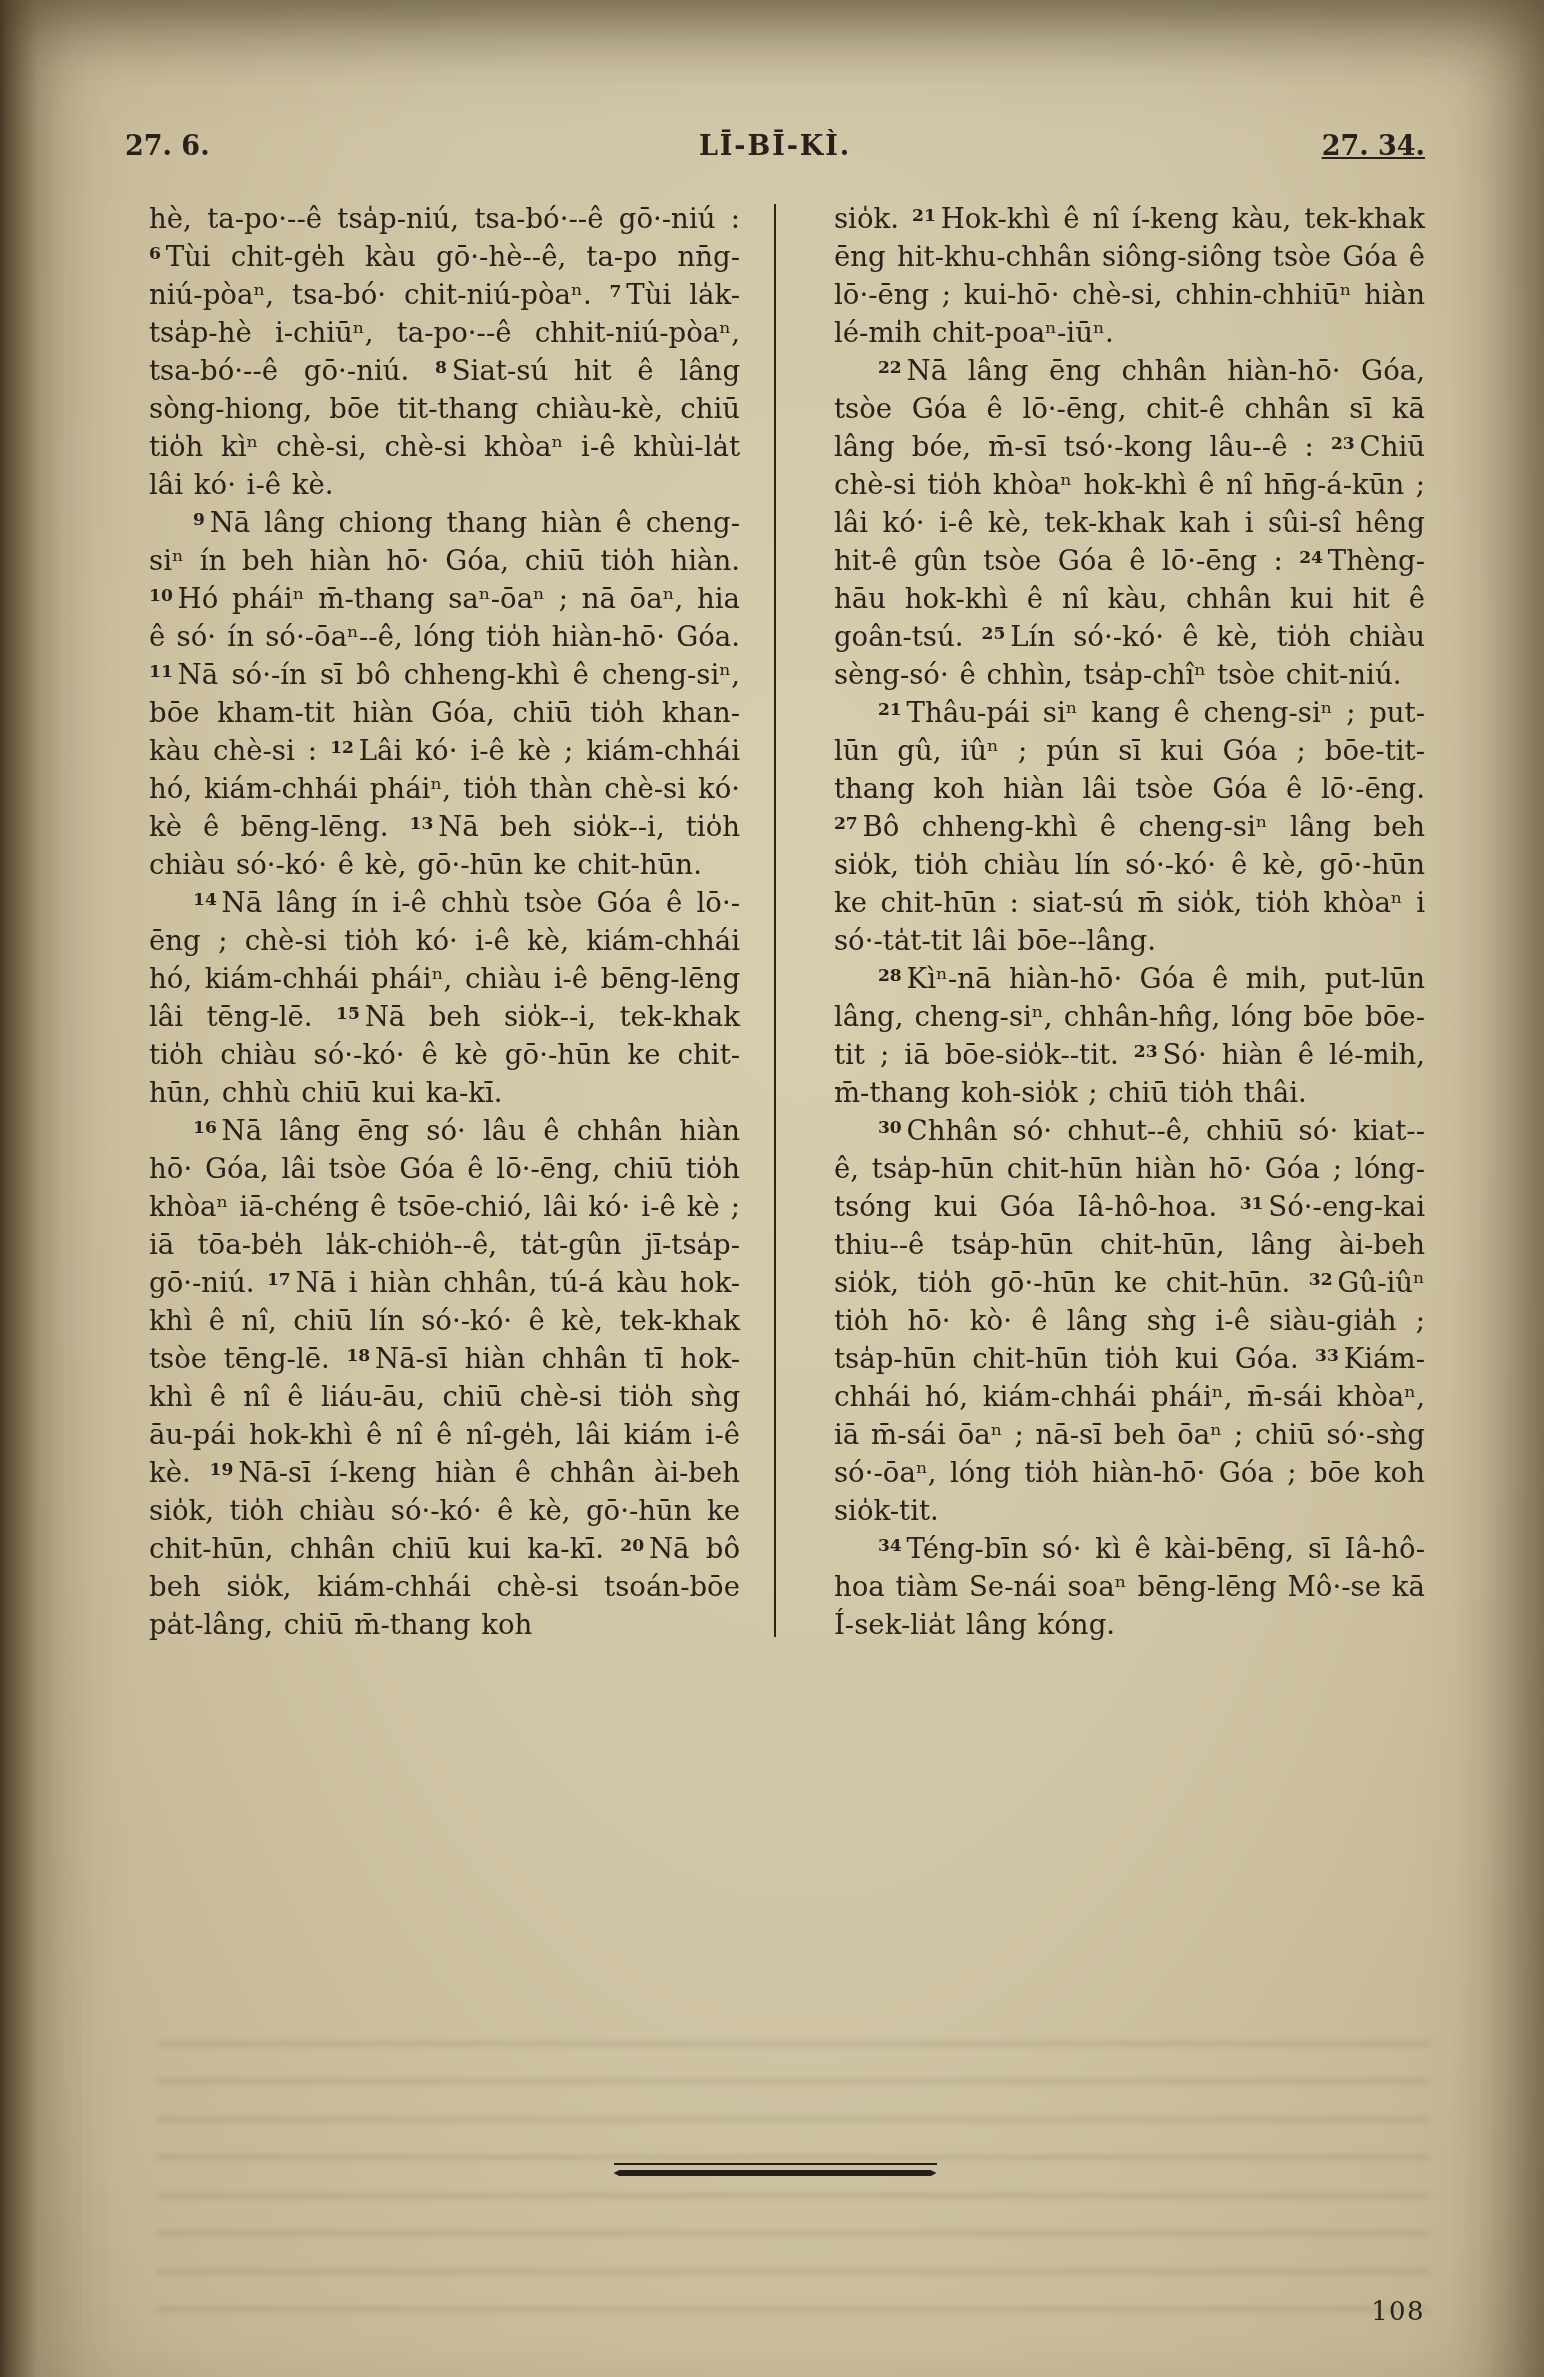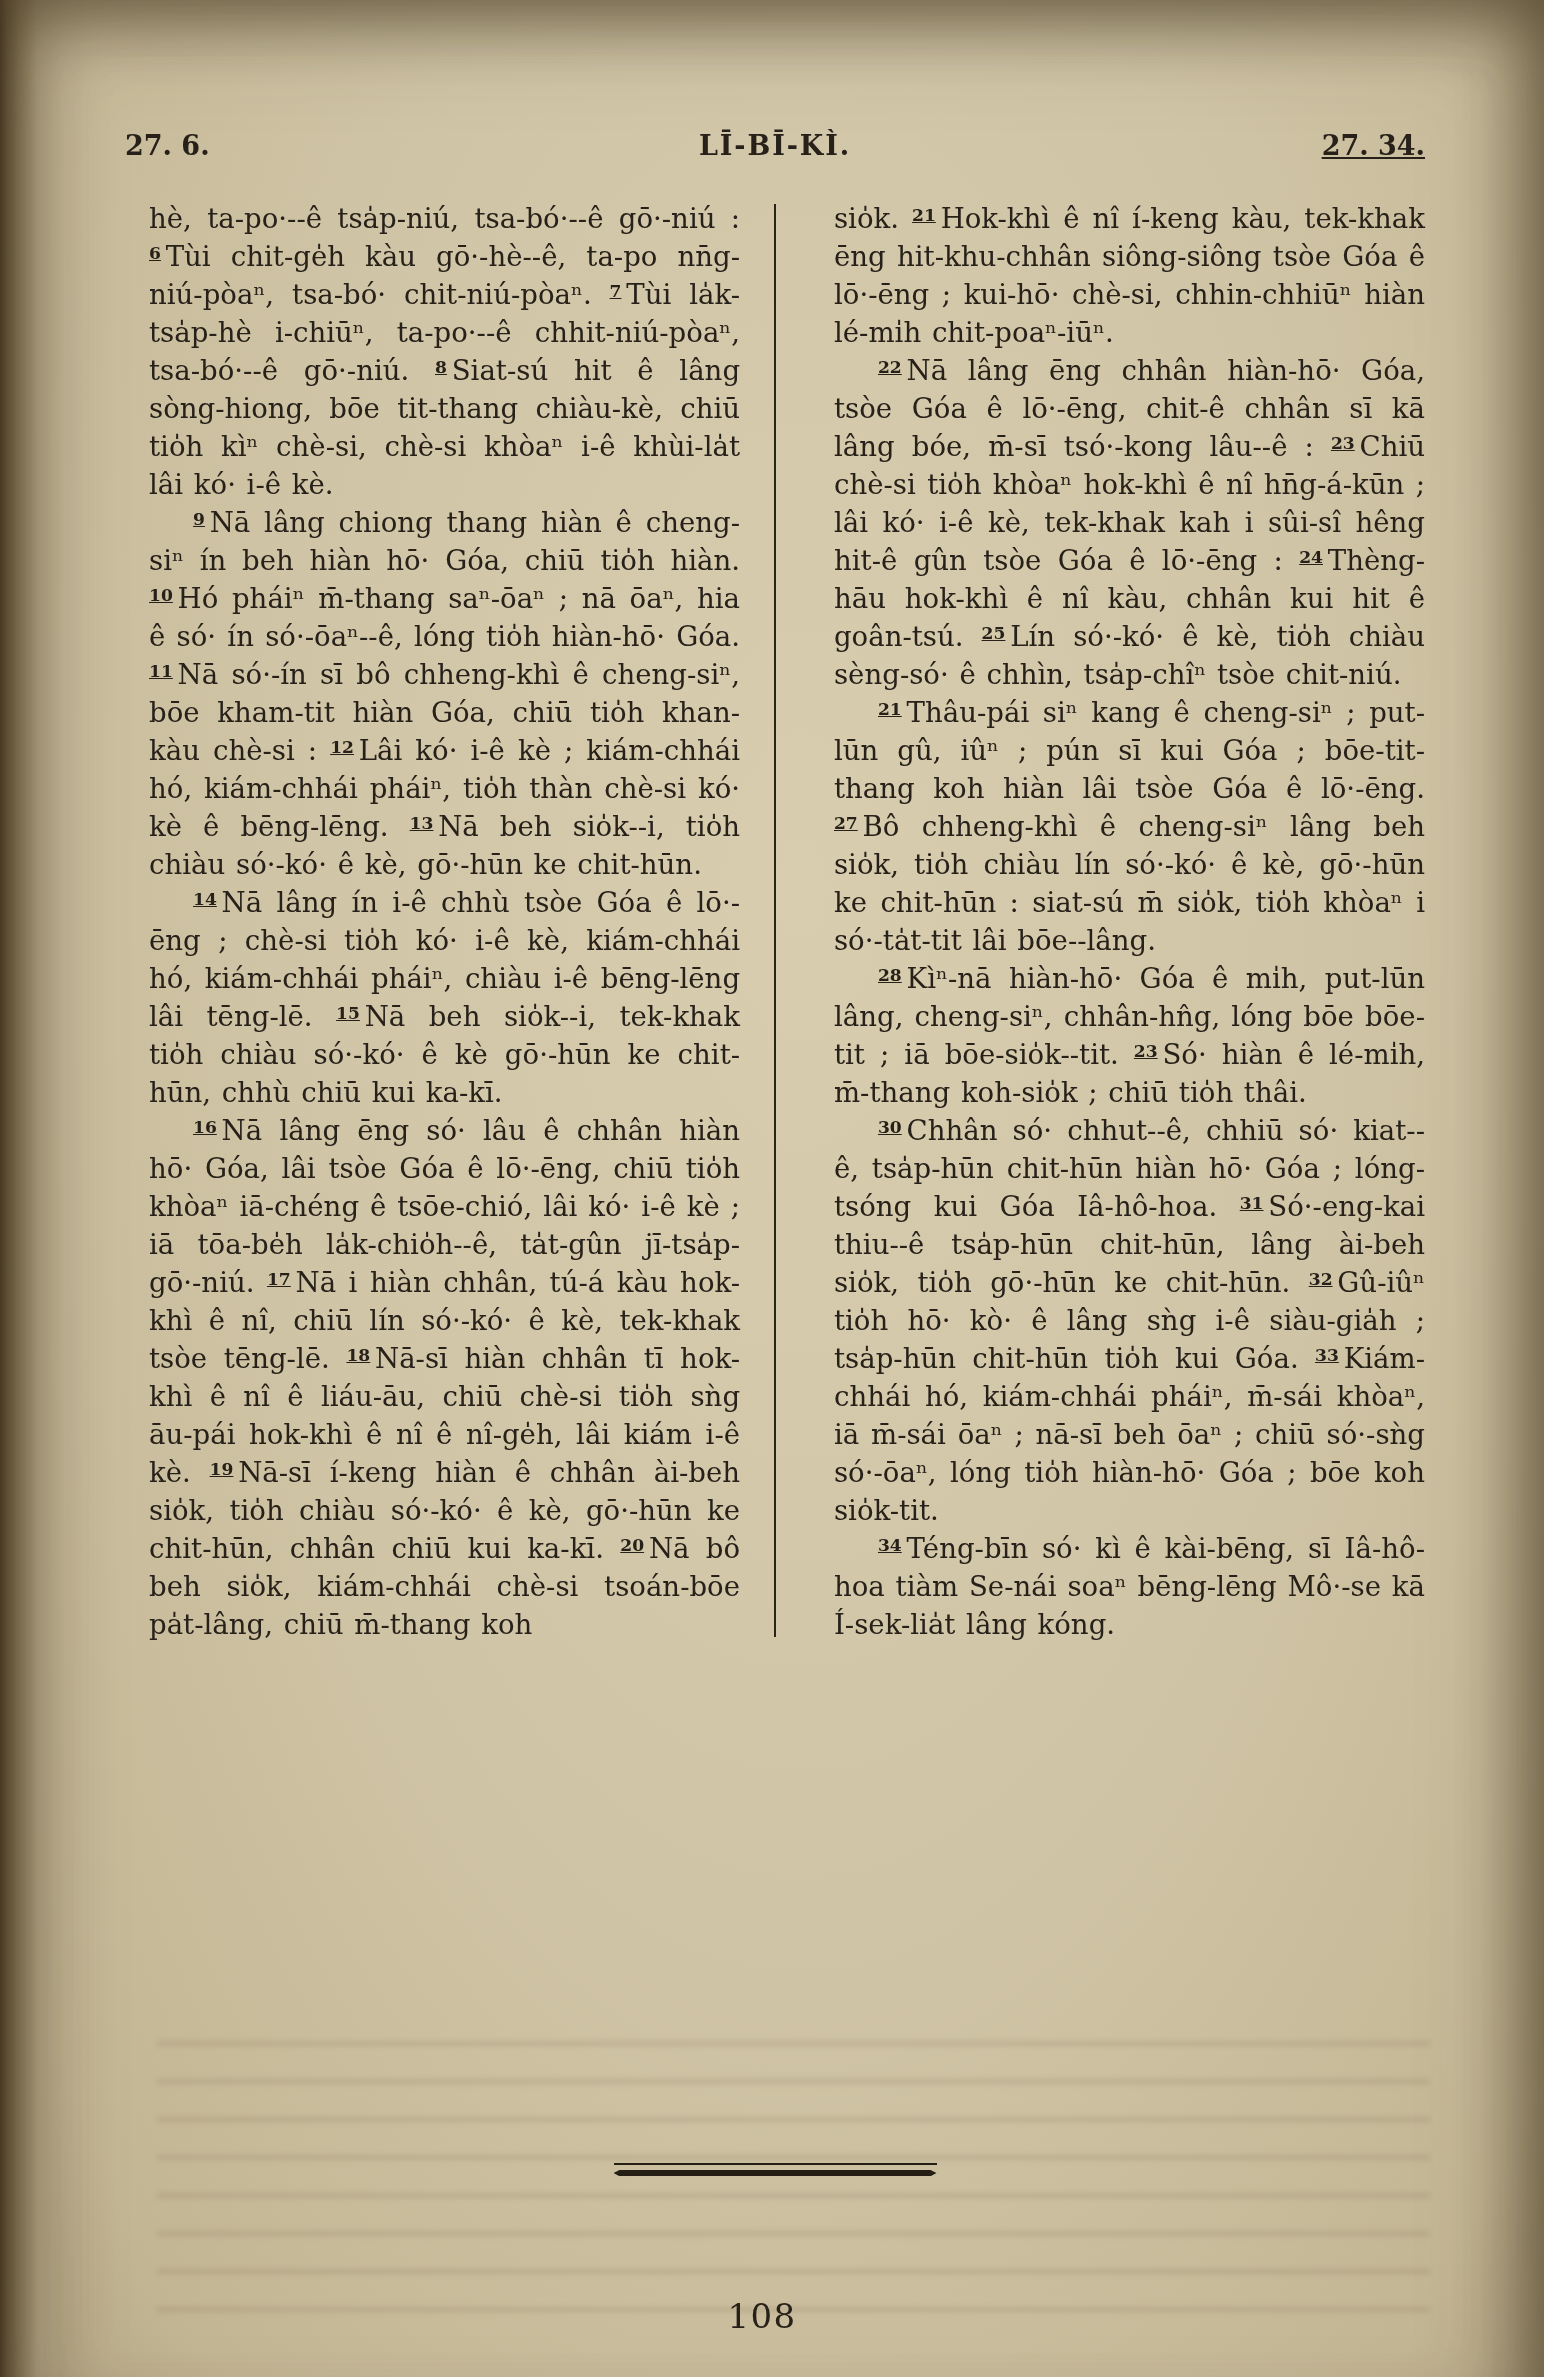--- a/index.html
+++ b/index.html
@@ -102,21 +102,20 @@
   .para.indent { text-indent: 44px; }
   sup.verse {
     font-size: 0.62em;
     font-weight: 700;
     line-height: 0;
     position: relative;
     top: -0.40em;
     vertical-align: baseline;
     margin-right: 0.28em;
     letter-spacing: 0;
-    text-decoration: underline;
   }
   .end-rule {
     position: absolute;
     top: 2163px;
     left: 125px;
     width: 1300px;
     display: flex;
     flex-direction: column;
     align-items: center;
     pointer-events: none;
@@ -125,24 +124,24 @@
   .rule-thin  { height: 2.4px;  background: #241e14; }
   .rule-thick {
     margin-top: 4.3px;
     height: 6.7px;
     background: #241e14;
     clip-path: polygon(0 50%, 2% 0, 98% 0, 100% 50%, 98% 100%, 2% 100%);
   }
   .page-number {
     position: absolute;
     top: 2296px;
-    left: 112px;
+    left: 125px;
     width: 1300px;
-    text-align: center;
-    font-size: 34px;
+    text-align: right;
+    font-size: 26px;
     letter-spacing: 1.4px;
   }
 </style>
 </head>
 <body>
 
 <div class="page">
 
   <div class="binding-shadow"></div>
   <div class="bleed-through"></div>

